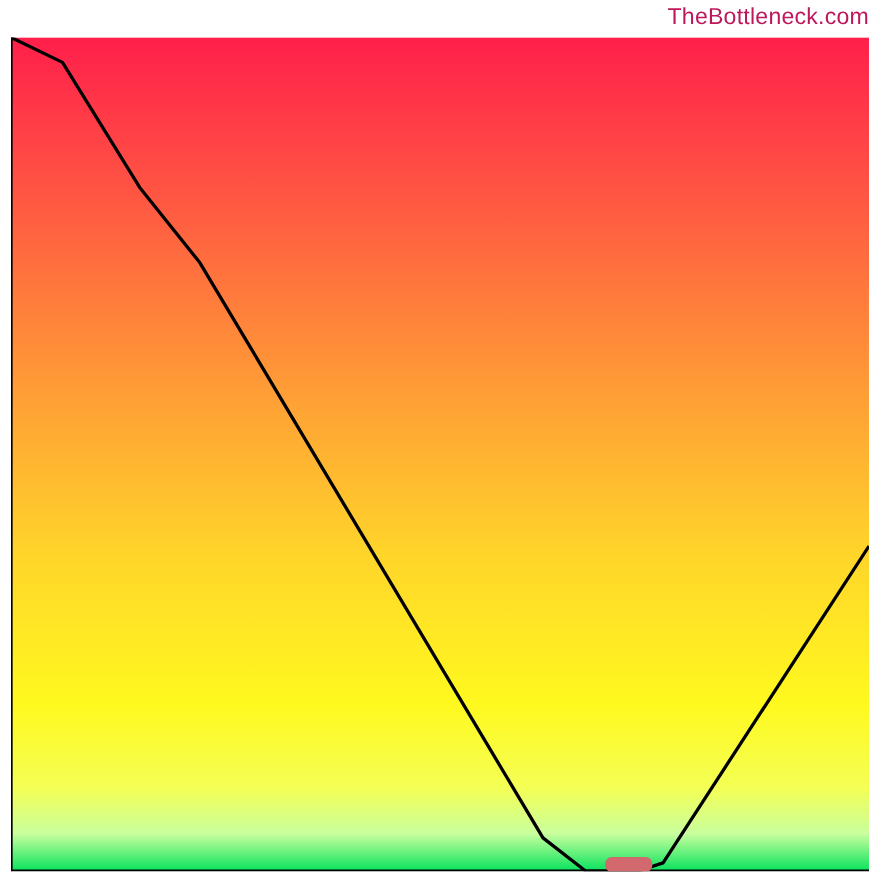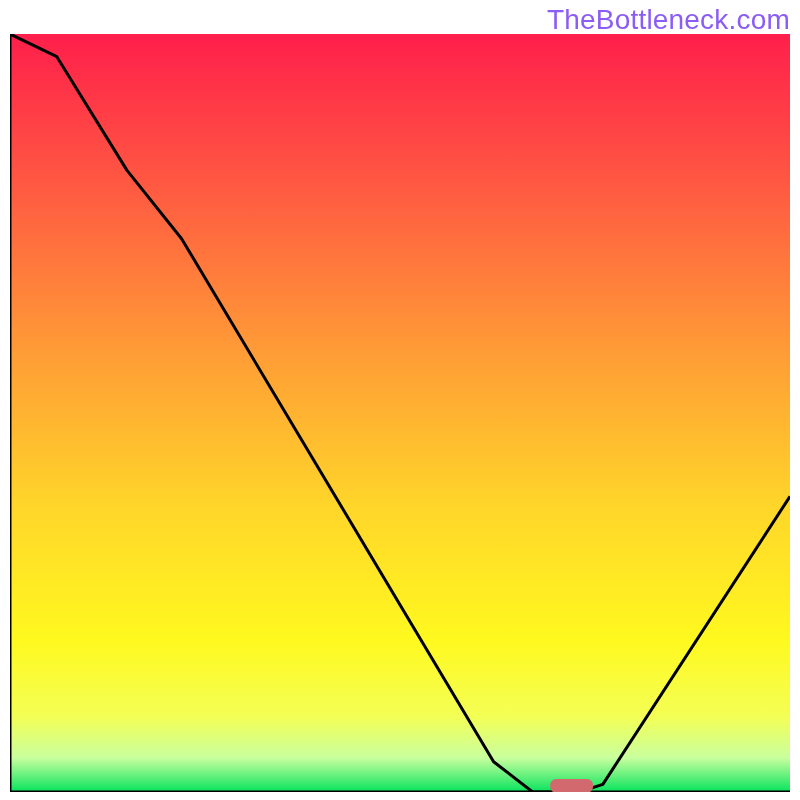--- a/index.html
+++ b/index.html
@@ -7,22 +7,22 @@
     width: 800px;
     height: 800px;
     background: #ffffff;
     position: relative;
     font-family: Arial, Helvetica, sans-serif;
   }
   .watermark {
     position: absolute;
     top: 4px;
     right: 10px;
-    color: #8b5cf6;
-    font-size: 28px;
+    color: #be185d;
+    font-size: 21px;
     font-weight: 400;
     letter-spacing: 0.2px;
   }
   .chart-wrap {
     position: absolute;
     top: 34px;
     left: 10px;
     width: 780px;
     height: 758px;
   }

